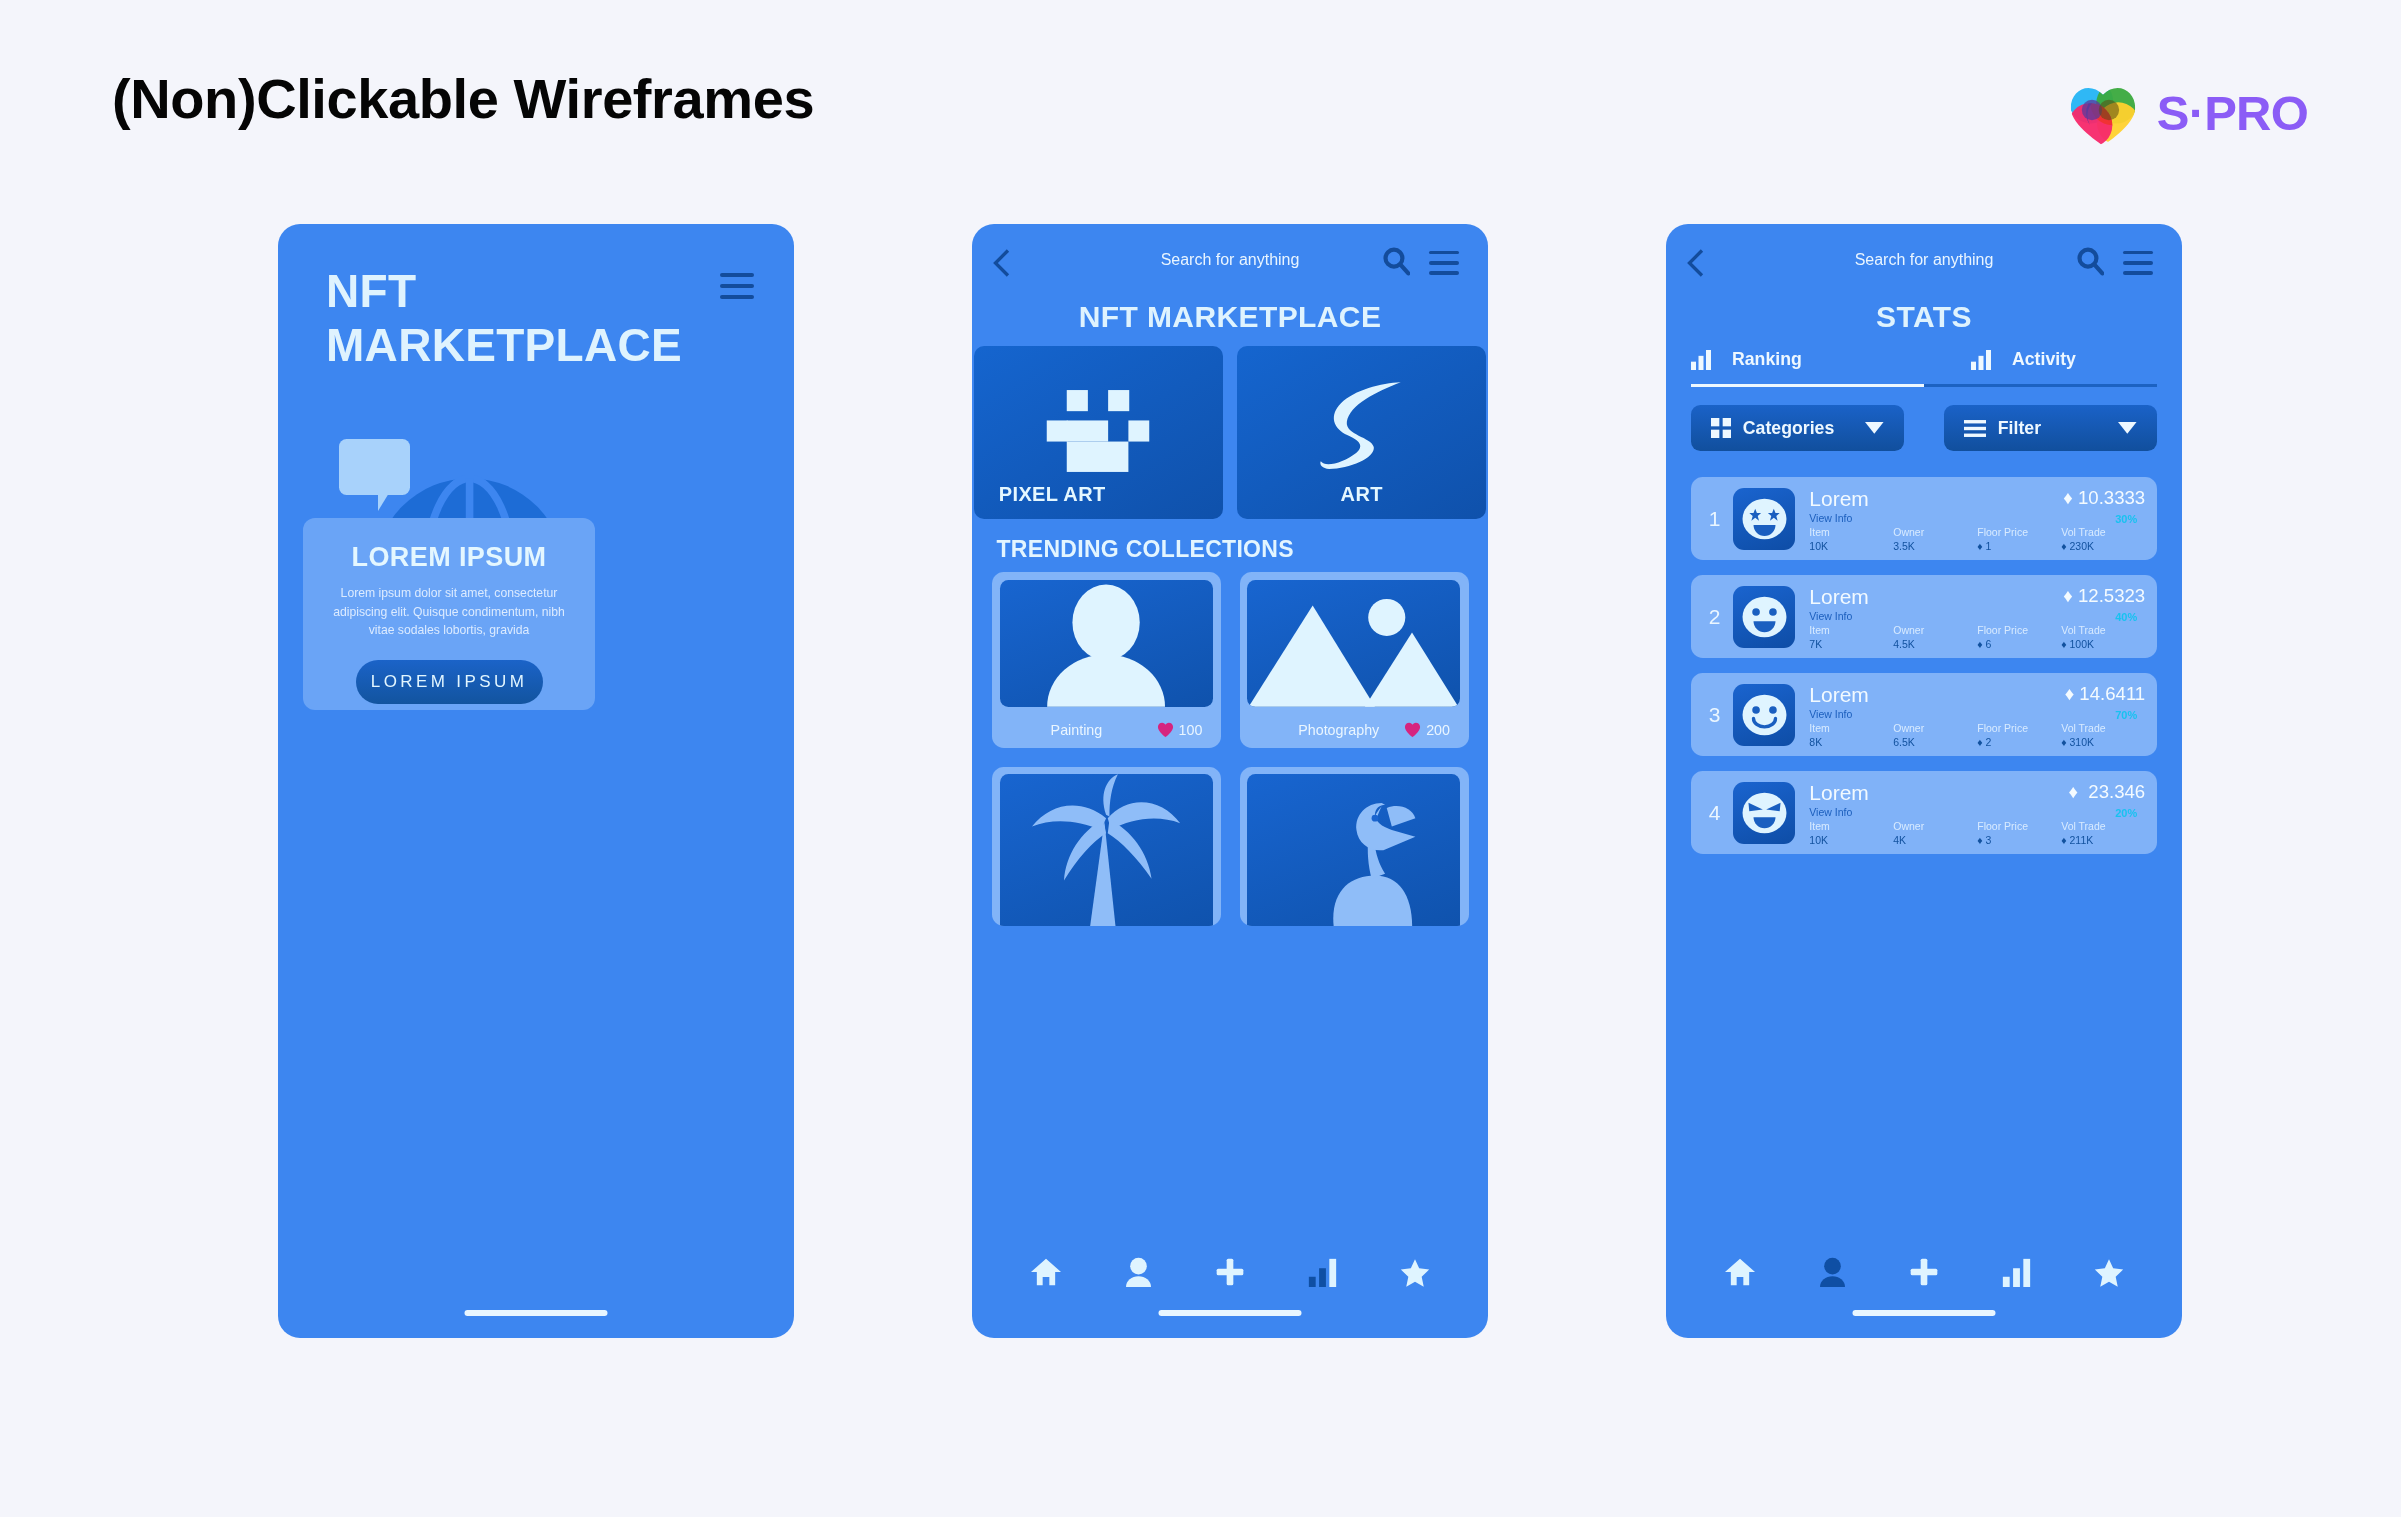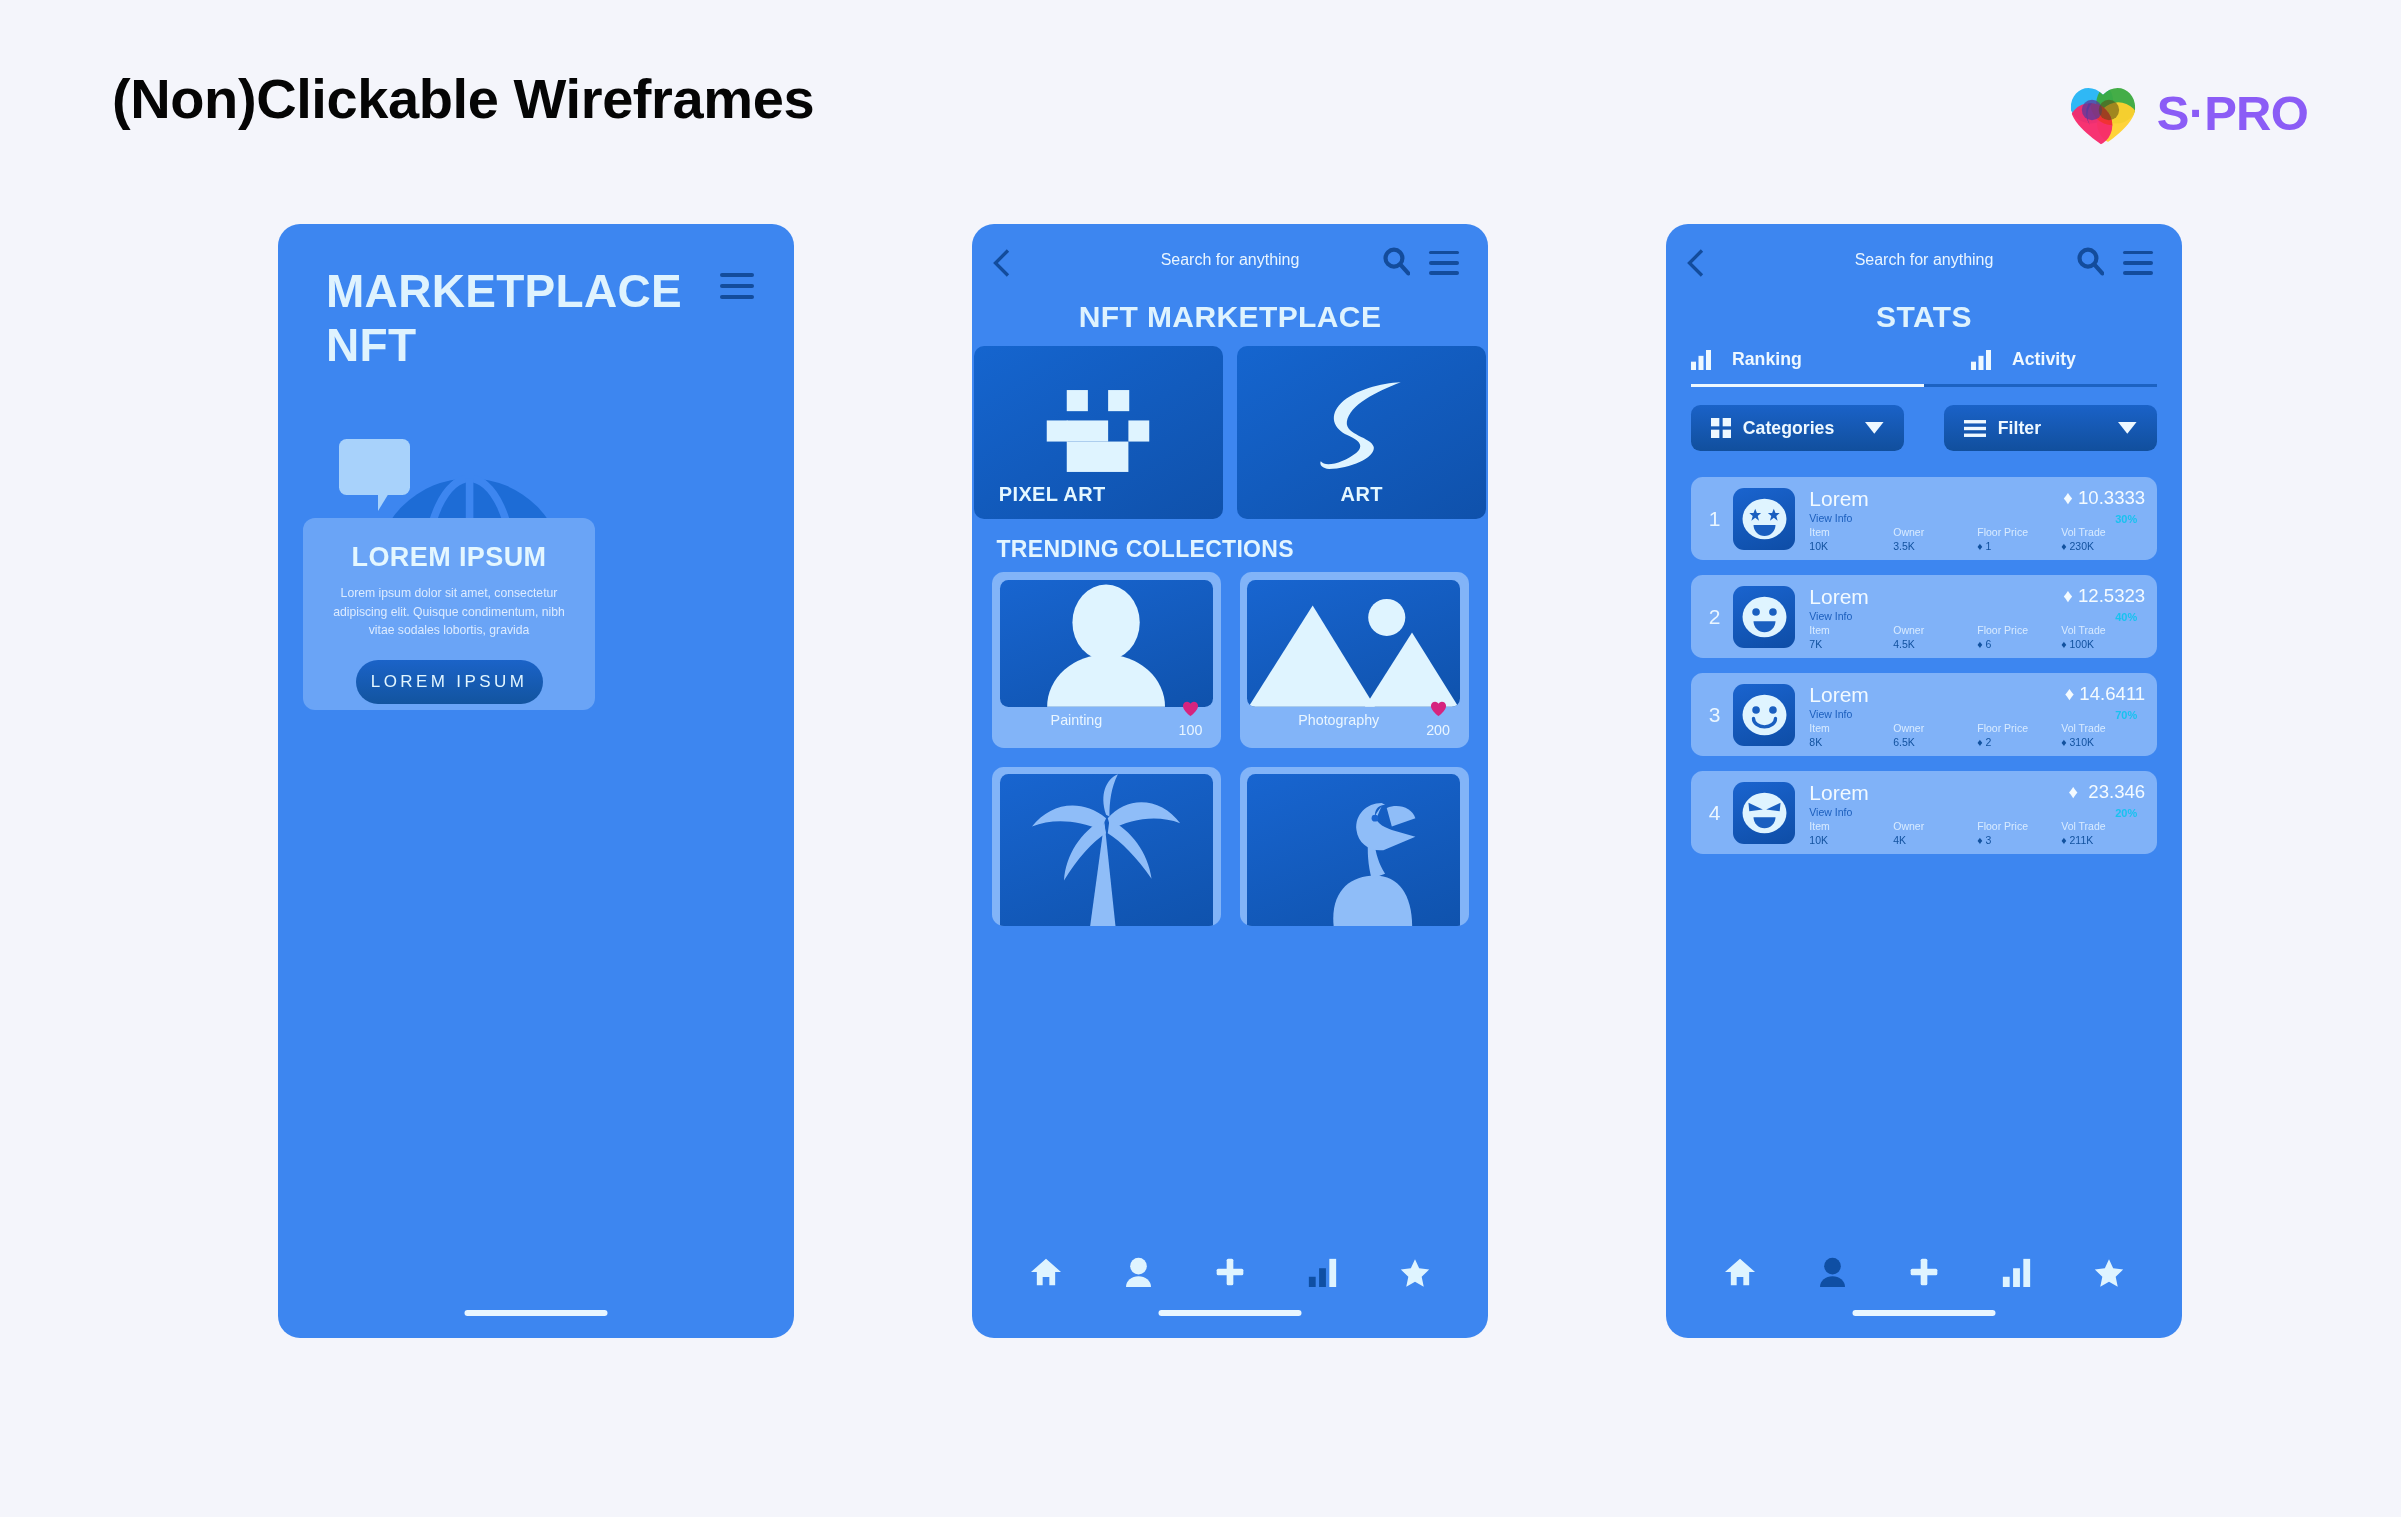--- a/index.html
+++ b/index.html
@@ -118,21 +118,21 @@
   .coll-thumb {
     width: 213px; height: 127px; border-radius: 8.4px;
     background: linear-gradient(160deg, #1865d0 0%, #0f52ac 100%);
     position: relative; overflow: hidden;
   }
   .coll-meta {
     position: absolute; left: 18.6px; right: 18.6px; bottom: 10px;
     display: flex; align-items: center; justify-content: space-between;
     font-size: 14.3px; color: #eaf6ff; padding-left: 40px;
   }
-  .coll-likes { display: flex; align-items: center; gap: 5px; flex-direction: column; }
+  .coll-likes { display: flex; align-items: center; gap: 5px; }
   .heart-icon { width: 17px; height: 16px; }
 
   .coll-card.tall { height: 159px; overflow: hidden; }
   .coll-card.tall .coll-thumb { height: 159px; }
 
   .tabbar {
     position: absolute; left: 0; right: 0; bottom: 44px; height: 44px;
     display: flex; align-items: center; justify-content: space-around; padding: 0 27px;
   }
   .tabbar svg { cursor: pointer; }
@@ -205,22 +205,22 @@
           <circle cx="33" cy="40" r="12" fill="#5b3a9b" opacity="0.75"></circle>
           <circle cx="53" cy="40" r="12" fill="#5a4a12" opacity="0.55"></circle>
         </g>
       </svg>
     </div>
     <div class="brand-text">S·PRO</div>
   </div>
 
   <div class="phone" id="phone1">
     <div class="s1-title">
+      <div>NFT</div>
       <div>MARKETPLACE</div>
-      <div>NFT</div>
     </div>
     <div class="hamburger s1-burger">
       <span></span>
         <span></span>
         <span></span>
     </div>
 
     <div class="s1-bubble"></div>
 
     <div class="s1-globe">

